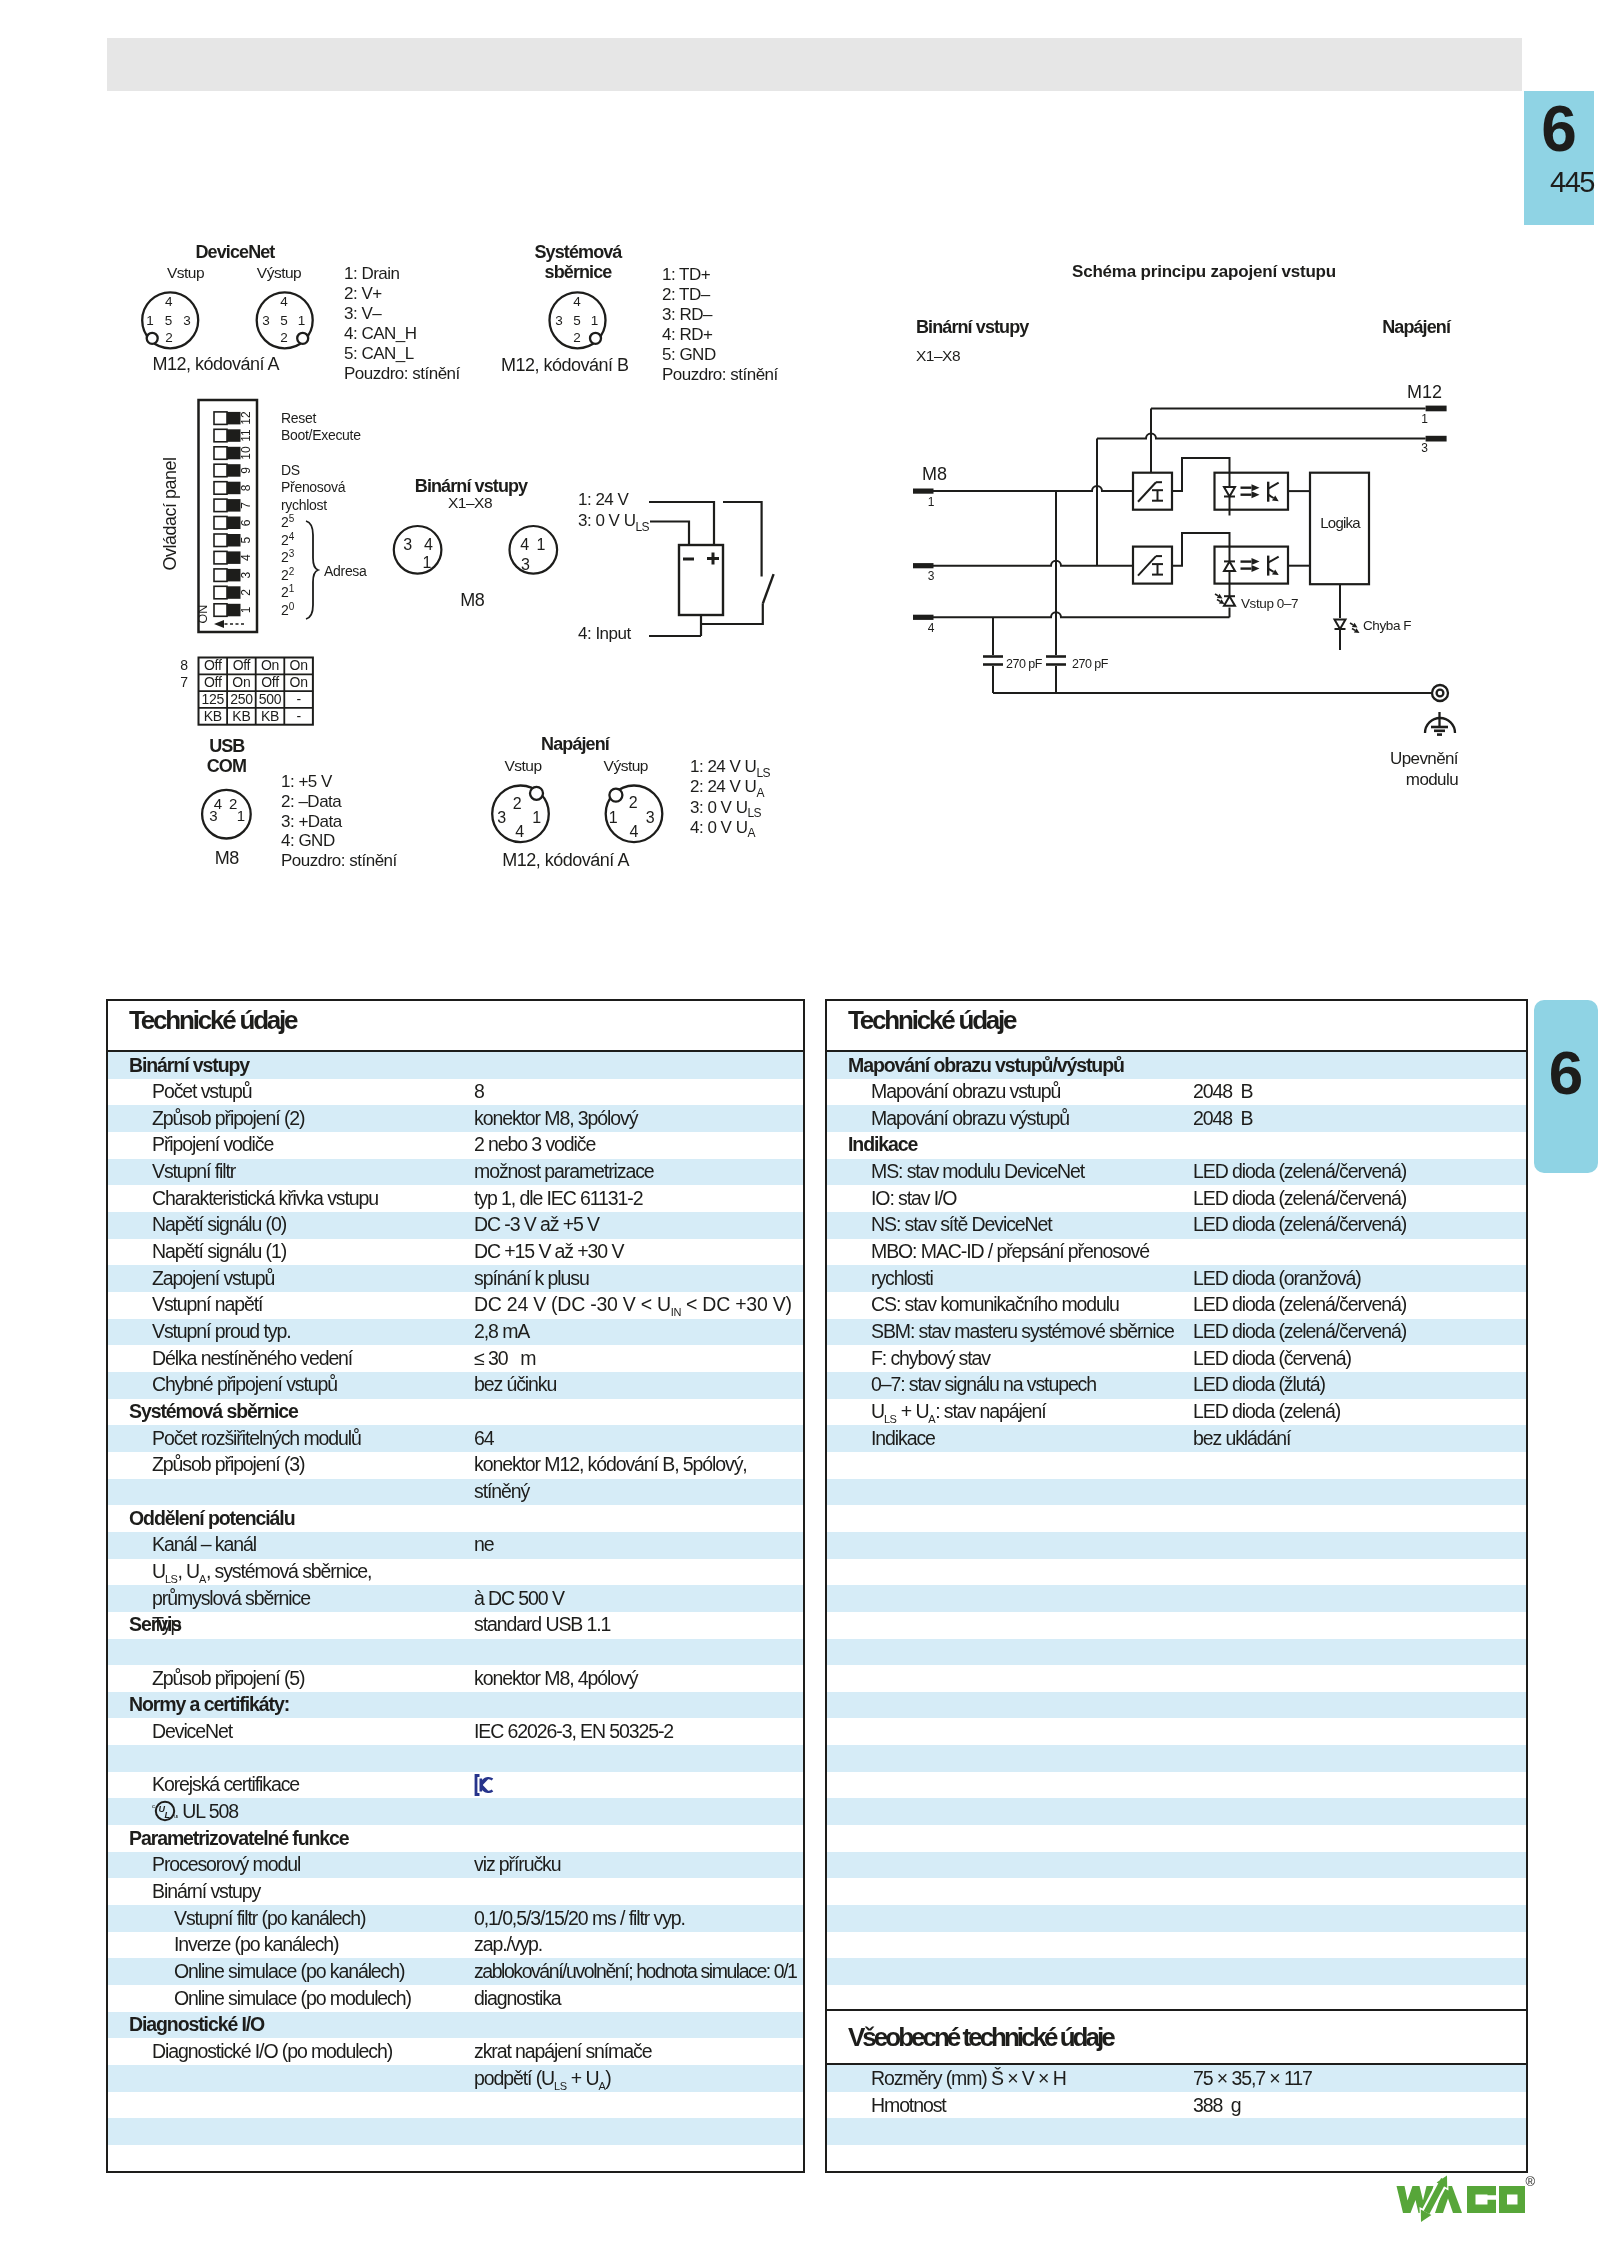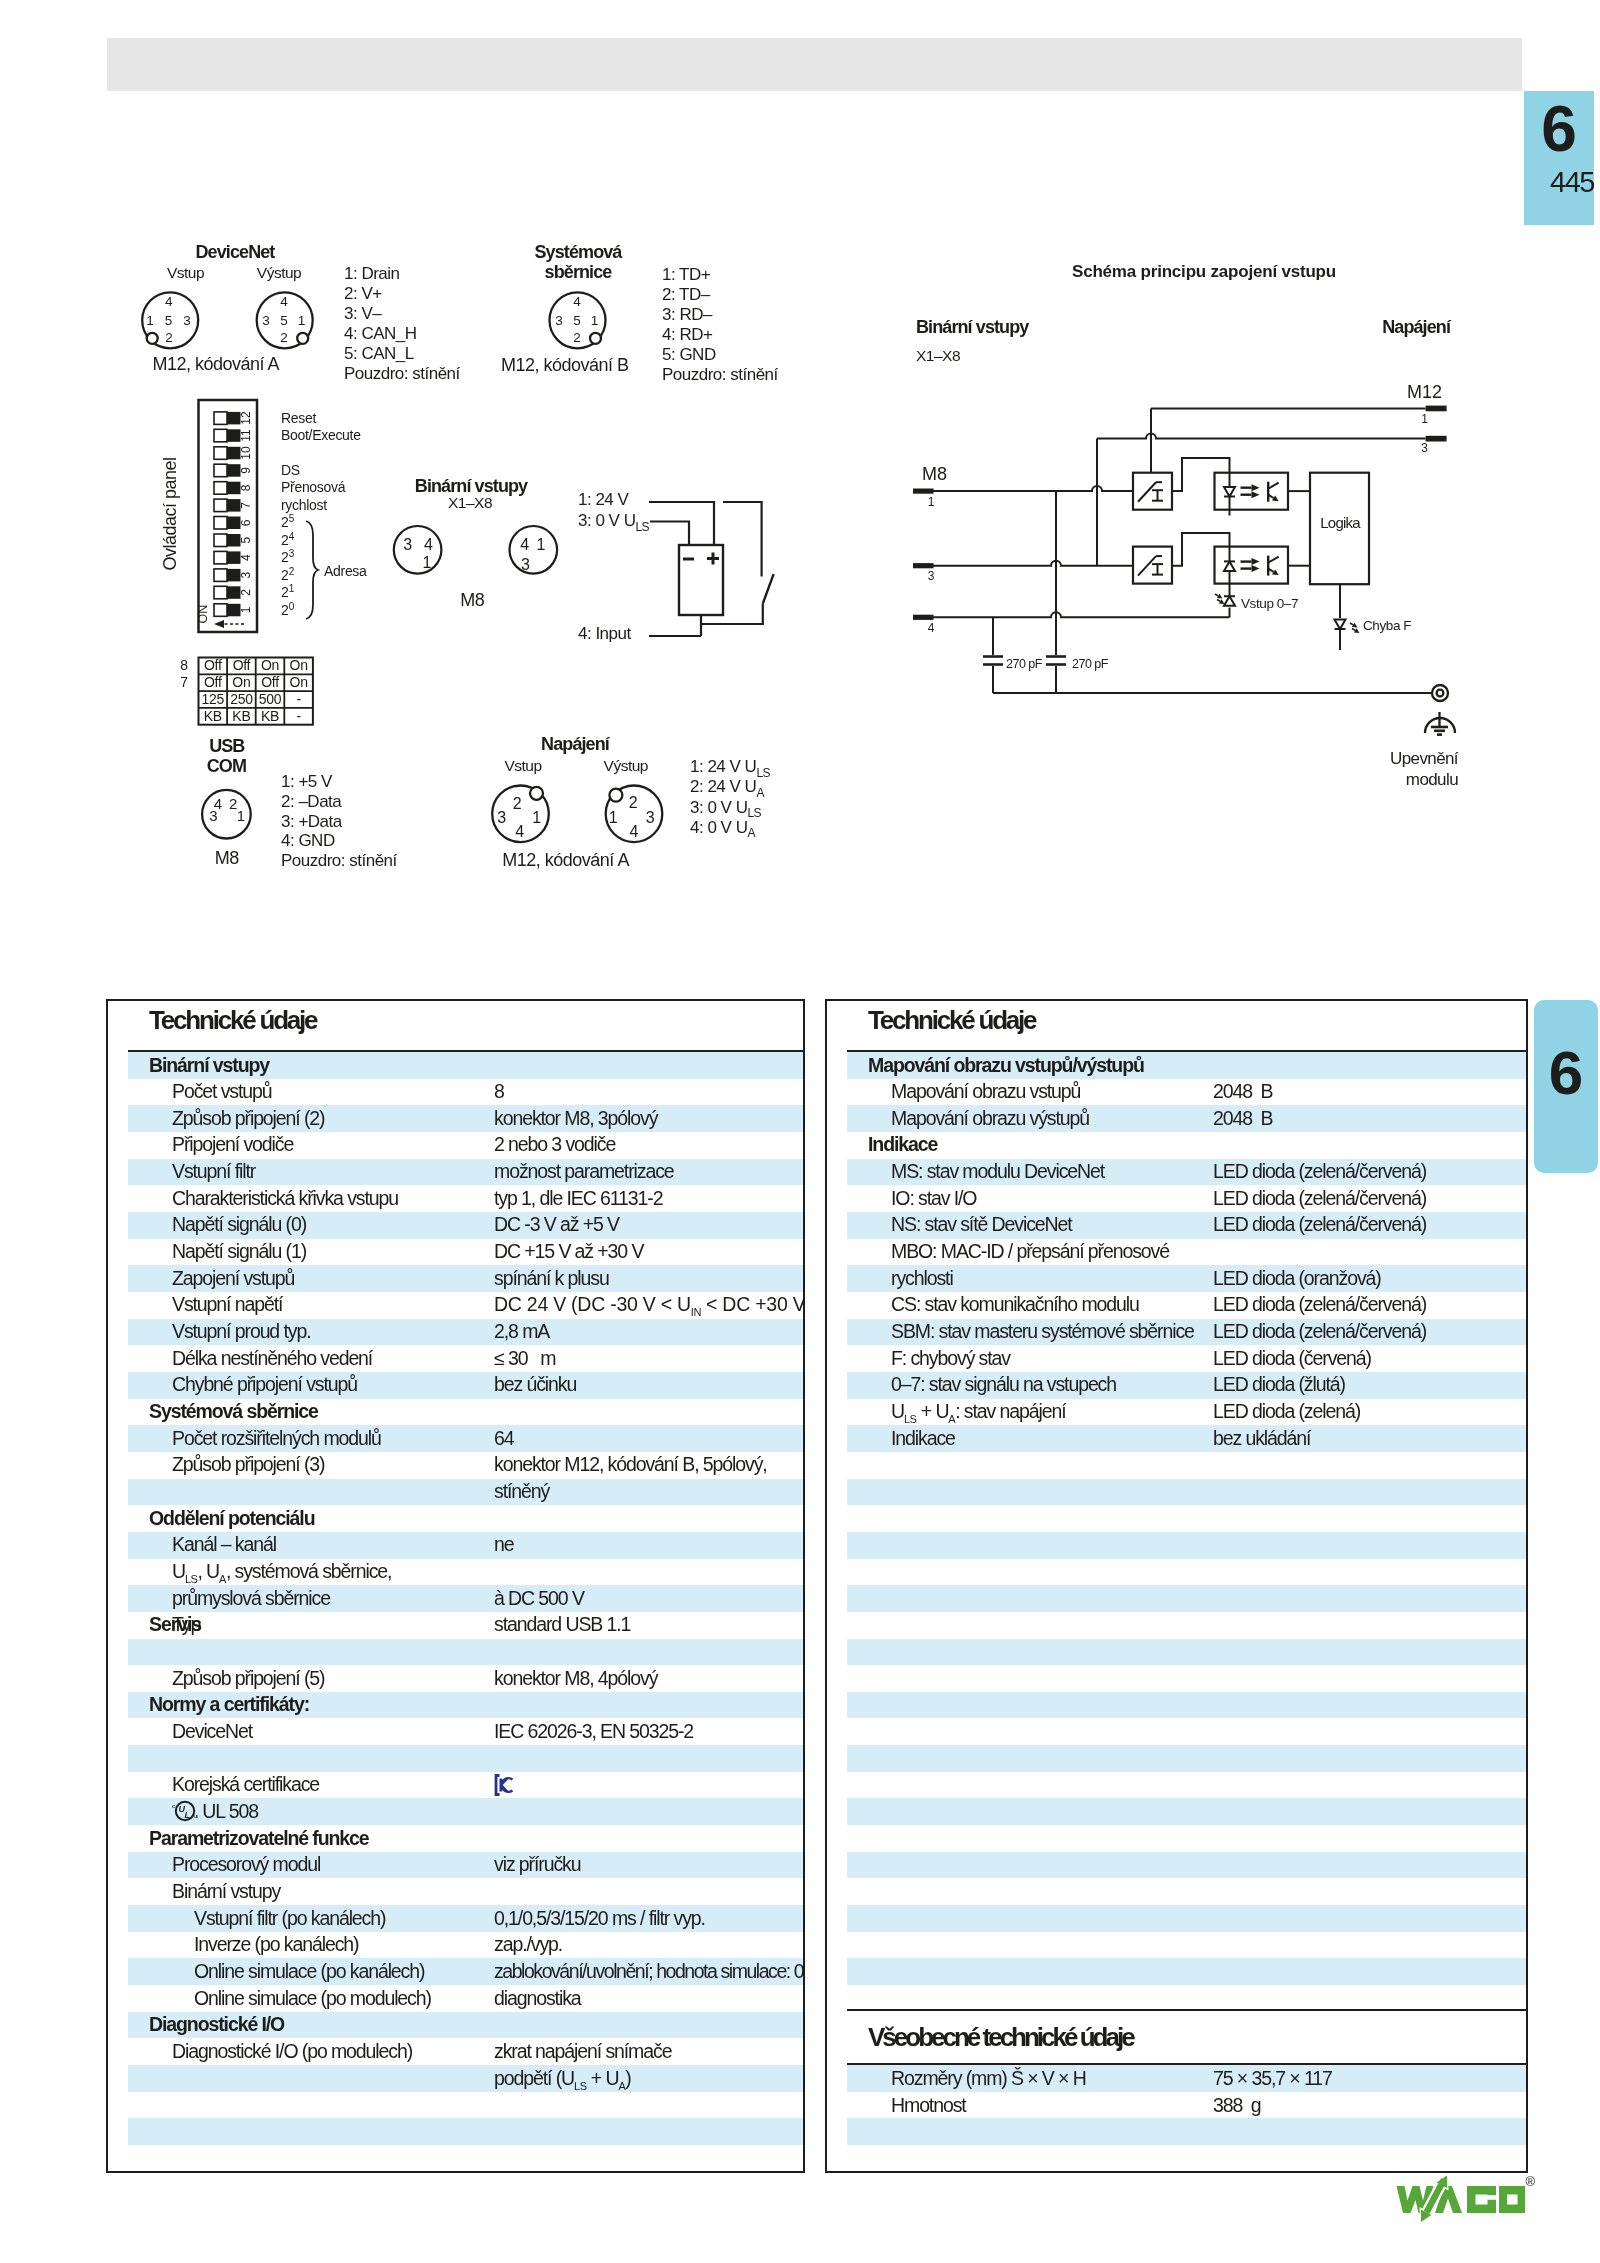--- a/index.html
+++ b/index.html
@@ -1,18 +1,18 @@
 <!DOCTYPE html>
 <html><head><meta charset="utf-8">
 <style>
 html,body{margin:0;padding:0;}
 body{width:1600px;height:2263px;position:relative;font-family:"Liberation Sans",sans-serif;
      background:#fff;color:#1d1d1b;overflow:hidden;}
 .abs{position:absolute;}
-.tbl{position:absolute;border:2.5px solid #1d1d1b;background:#fff;box-sizing:border-box;padding-left:20px;}
+.tbl{position:absolute;border:2.5px solid #1d1d1b;background:#fff;box-sizing:border-box;}
 .thdr{height:50.5px;border-bottom:2.5px solid #1d1d1b;font-weight:bold;font-size:26px;
       letter-spacing:-2.2px;display:flex;align-items:center;padding-left:21px;padding-bottom:9px;box-sizing:border-box;}
 .rows{position:relative;width:100%;overflow:hidden;}
 .row{position:absolute;left:0;width:100%;height:26.66px;line-height:26.66px;font-size:19.5px;
      letter-spacing:-1.1px;white-space:nowrap;}
 .n0{position:absolute;left:21px;font-weight:bold;}
 .n1{position:absolute;left:44px;text-align:right;}
 .n2{position:absolute;left:66px;}
 .vv{position:absolute;left:366px;}
 sub{font-size:11px;letter-spacing:-0.5px;}

